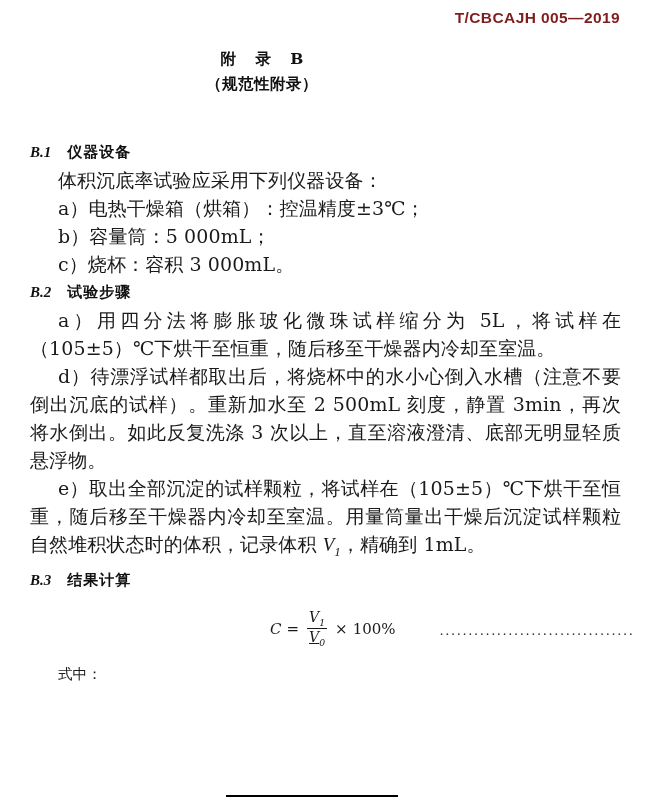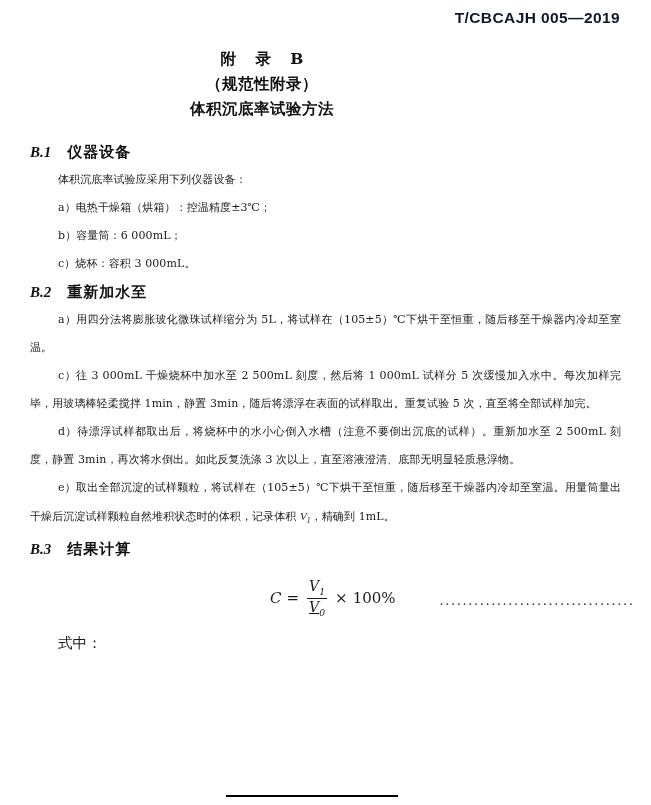--- a/index.html
+++ b/index.html
@@ -27,21 +27,21 @@
 
   
   .doc-header {
     position: absolute;
     top: 9px;
     right: 31px;
     font-family: "Liberation Sans", "DejaVu Sans", sans-serif;
     font-weight: bold;
     font-size: 15.5px;
     letter-spacing: 0.4px;
-    color: #0f172a;
+    color: #7f1d1d;
     white-space: nowrap;
   }
 
   
   .title-block {
     position: absolute;
     top: 46px;
     left: 0;
     width: 524px;
     text-align: center;
@@ -81,21 +81,21 @@
     font-style: italic;
   }
   h2.sec-head .sec-title {
     display: inline-block;
     margin-left: 16px;
     letter-spacing: 1px;
   }
 
   p.para {
     margin: 0;
-    font-size: 11px;
+    font-size: 19px;
     line-height: 28px;
     text-align: justify;
     text-justify: inter-ideograph;
     letter-spacing: 0.1px;
     color: #1a1a1a;
   }
   p.para.indent {
     text-indent: 28px;
   }
   p.para.list-item {
@@ -205,38 +205,36 @@
 </head>
 <body>
 
 <div class="page">
 
   <div class="doc-header">T/CBCAJH 005—2019</div>
 
   <div class="title-block">
     <div class="title-line annex-no">附 录 B</div>
     <div class="title-line">（规范性附录）</div>
-    <div class="title-line">体积沉底率试验方法</div>
   </div>
 
   <div class="content">
 
     <h2 class="sec-head">
       <span class="sec-num">B.1</span><span class="sec-title">仪器设备</span>
     </h2>
     <p class="para indent">体积沉底率试验应采用下列仪器设备：</p>
     <p class="para list-item">a）电热干燥箱（烘箱）：控温精度±3℃；</p>
-    <p class="para list-item">b）容量筒：6 000mL；</p>
+    <p class="para list-item">b）容量筒：5 000mL；</p>
     <p class="para list-item">c）烧杯：容积 3 000mL。</p>
 
     <h2 class="sec-head">
-      <span class="sec-num">B.2</span><span class="sec-title">重新加水至</span>
+      <span class="sec-num">B.2</span><span class="sec-title">试验步骤</span>
     </h2>
     <p class="para list-item">a）用四分法将膨胀玻化微珠试样缩分为 5L，将试样在（105±5）℃下烘干至恒重，随后移至干燥器内冷却至室温。</p>
-    <p class="para list-item">c）往 3 000mL 干燥烧杯中加水至 2 500mL 刻度，然后将 1 000mL 试样分 5 次缓慢加入水中。每次加样完毕，用玻璃棒轻柔搅拌 1min，静置 3min，随后将漂浮在表面的试样取出。重复试验 5 次，直至将全部试样加完。</p>
     <p class="para list-item">d）待漂浮试样都取出后，将烧杯中的水小心倒入水槽（注意不要倒出沉底的试样）。重新加水至 2 500mL 刻度，静置 3min，再次将水倒出。如此反复洗涤 3 次以上，直至溶液澄清、底部无明显轻质悬浮物。</p>
     <p class="para list-item">e）取出全部沉淀的试样颗粒，将试样在（105±5）℃下烘干至恒重，随后移至干燥器内冷却至室温。用量筒量出干燥后沉淀试样颗粒自然堆积状态时的体积，记录体积 <span class="var">V<sub>1</sub></span>，精确到 1mL。</p>
 
     <h2 class="sec-head">
       <span class="sec-num">B.3</span><span class="sec-title">结果计算</span>
     </h2>
 
     <div class="formula-row">
       <span class="formula">
         <span class="ital">C</span>

